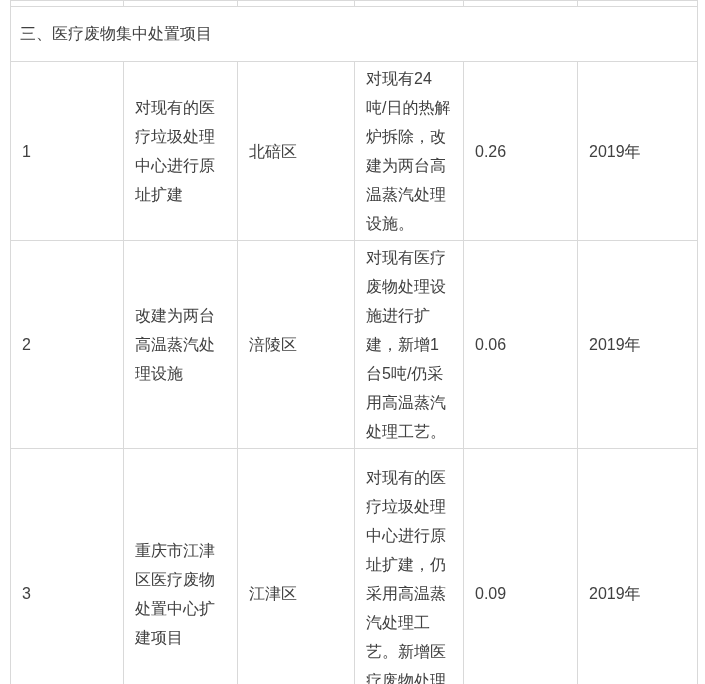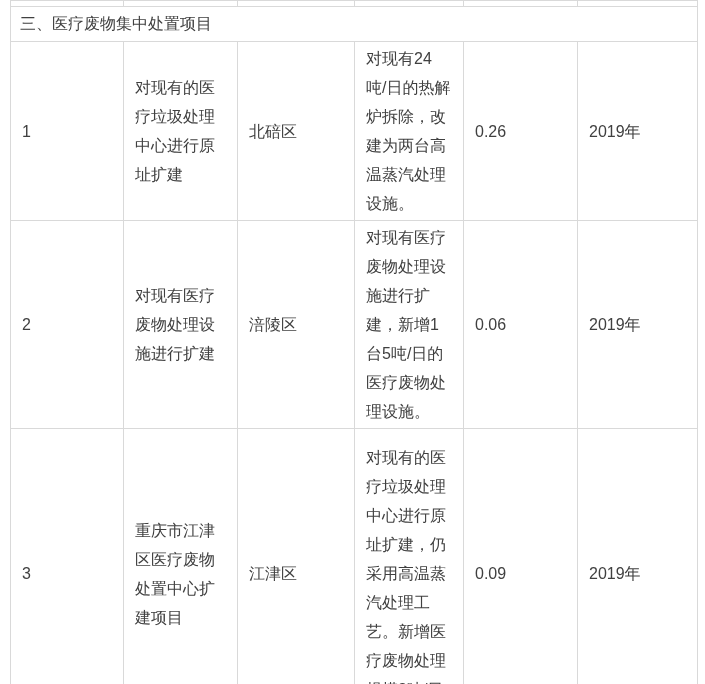--- a/index.html
+++ b/index.html
@@ -30,21 +30,21 @@
     padding: 2px 11px;
     word-break: break-all;
     overflow: hidden;
   }
   tr.clipped-row td {
     height: 5px;
     padding: 0;
   }
   tr.section-row td {
     height: 30px;
-    padding: 2px 9px;
+    padding: 12px 9px;
     line-height: 26px;
     white-space: nowrap;
     border-radius: 15px;
   }
   tr.row-1 { height: 173px; }
   tr.row-2 { height: 204px; }
   tr.row-3 { height: 290px; }
   td.cell-no { padding-left: 14px; }
   td.cell-content { padding-left: 13px; padding-right: 13px; }
 </style>
@@ -79,23 +79,23 @@
     <td class="cell-no">1</td>
     <td>对现有的医疗垃圾处理中心进行原址扩建</td>
     <td>北碚区</td>
     <td class="cell-content">对现有24吨/日的热解炉拆除，改建为两台高温蒸汽处理设施。</td>
     <td>0.26</td>
     <td>2019年</td>
   </tr>
 
   <tr class="row-2">
     <td class="cell-no">2</td>
-    <td>对现有医疗废物处理设施进行扩建</td>
+    <td>改建为两台高温蒸汽处理设施</td>
     <td>涪陵区</td>
-    <td class="cell-content">对现有医疗废物处理设施进行扩建，新增1台5吨/日的医疗废物处理设施。</td>
+    <td class="cell-content">对现有医疗废物处理设施进行扩建，新增1台5吨/仍采用高温蒸汽处理工艺。</td>
     <td>0.06</td>
     <td>2019年</td>
   </tr>
 
   <tr class="row-3">
     <td class="cell-no">3</td>
     <td>重庆市江津区医疗废物处置中心扩建项目</td>
     <td>江津区</td>
     <td class="cell-content">对现有的医疗垃圾处理中心进行原址扩建，仍采用高温蒸汽处理工艺。新增医疗废物处理规模3吨/日</td>
     <td>0.09</td>

